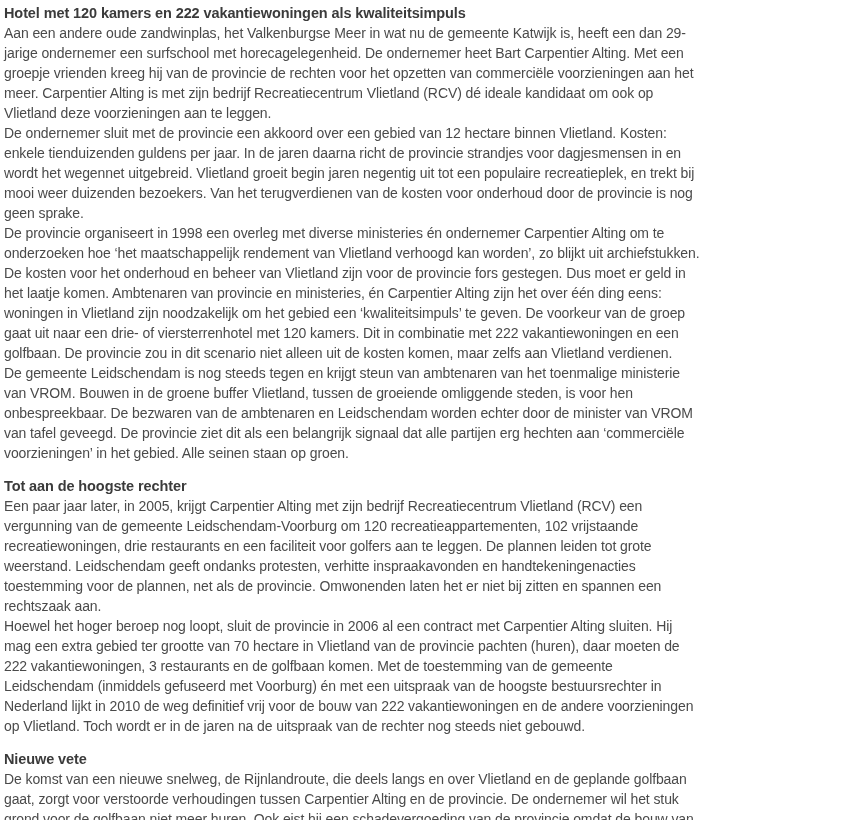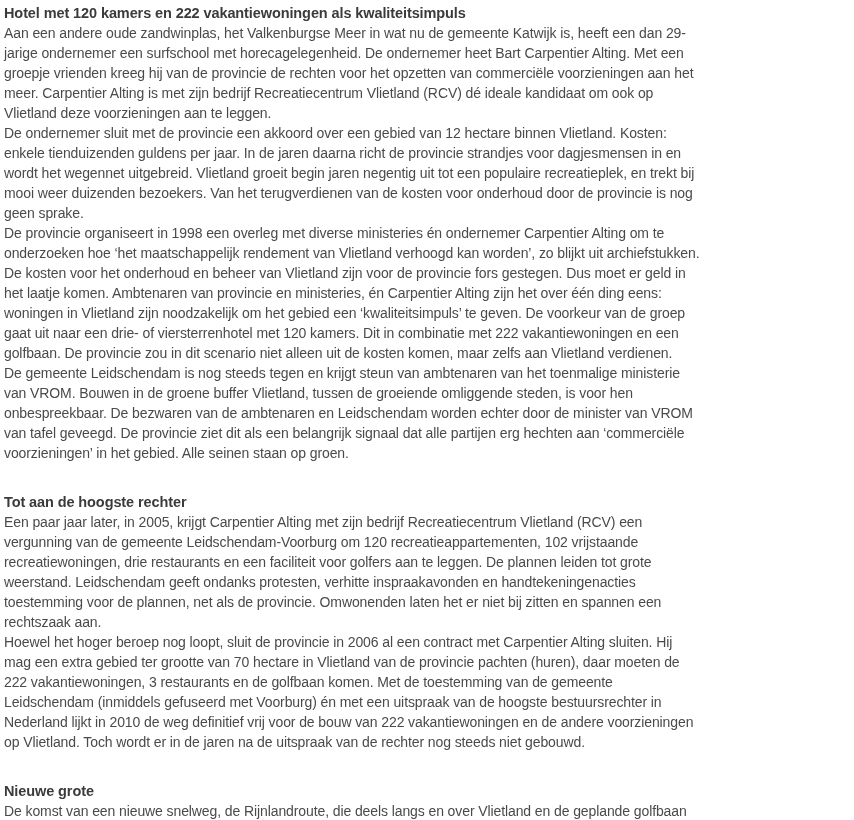--- a/index.html
+++ b/index.html
@@ -17,21 +17,21 @@
     width: 704px;
     padding: 3px 4px 0 4px;
     font-family: "Liberation Sans", sans-serif;
     font-size: 14px;
     line-height: 20px;
     letter-spacing: -0.1px;
     color: #4a4a4a;
     text-align: left;
   }
   .section { margin: 0; }
-  .section + .section { margin-top: 29px; }
+  .section + .section { margin-top: 13px; }
   .section-heading {
     margin: 0;
     font-size: 14.5px;
     font-weight: bold;
     color: #3b3b3b;
     line-height: 20px;
   }
   .paragraph { margin: 0; }
 </style>
 </head>
@@ -47,17 +47,17 @@
     <p class="paragraph">De gemeente Leidschendam is nog steeds tegen en krijgt steun van ambtenaren van het toenmalige ministerie van VROM. Bouwen in de groene buffer Vlietland, tussen de groeiende omliggende steden, is voor hen onbespreekbaar. De bezwaren van de ambtenaren en Leidschendam worden echter door de minister van VROM van tafel geveegd. De provincie ziet dit als een belangrijk signaal dat alle partijen erg hechten aan ‘commerciële voorzieningen’ in het gebied. Alle seinen staan op groen.</p>
   </section>
 
   <section class="section">
     <h2 class="section-heading">Tot aan de hoogste rechter</h2>
     <p class="paragraph">Een paar jaar later, in 2005, krijgt Carpentier Alting met zijn bedrijf Recreatiecentrum Vlietland (RCV) een vergunning van de gemeente Leidschendam-Voorburg om 120 recreatieappartementen, 102 vrijstaande recreatiewoningen, drie restaurants en een faciliteit voor golfers aan te leggen. De plannen leiden tot grote weerstand. Leidschendam geeft ondanks protesten, verhitte inspraakavonden en handtekeningenacties toestemming voor de plannen, net als de provincie. Omwonenden laten het er niet bij zitten en spannen een rechtszaak aan.</p>
     <p class="paragraph">Hoewel het hoger beroep nog loopt, sluit de provincie in 2006 al een contract met Carpentier Alting sluiten. Hij mag een extra gebied ter grootte van 70 hectare in Vlietland van de provincie pachten (huren), daar moeten de 222 vakantiewoningen, 3 restaurants en de golfbaan komen. Met de toestemming van de gemeente Leidschendam (inmiddels gefuseerd met Voorburg) én met een uitspraak van de hoogste bestuursrechter in Nederland lijkt in 2010 de weg definitief vrij voor de bouw van 222 vakantiewoningen en de andere voorzieningen op Vlietland. Toch wordt er in de jaren na de uitspraak van de rechter nog steeds niet gebouwd.</p>
   </section>
 
   <section class="section">
-    <h2 class="section-heading">Nieuwe grote</h2>
+    <h2 class="section-heading">Nieuwe vete</h2>
     <p class="paragraph">De komst van een nieuwe snelweg, de Rijnlandroute, die deels langs en over Vlietland en de geplande golfbaan gaat, zorgt voor verstoorde verhoudingen tussen Carpentier Alting en de provincie. De ondernemer wil het stuk grond voor de golfbaan niet meer huren. Ook eist hij een schadevergoeding van de provincie omdat de bouw van de vakantiewoningen vertraagd is. Het is de aftrap van een jarenlange juridische strijd tussen de advocaten van Carpentier Alting en de provincie. Op het provinciehuis zijn de ambtenaren na lang juridisch getouwtrek en dreigende schadeclaims bereid om het stuk van de golfbaan terug nemen, maar elk detail in een nieuw contract tussen Carpentier Alting en de provincie leidt weer tot nieuwe juridische conflicten.</p>
   </section>
 
 </div>
 
 </body></html>

